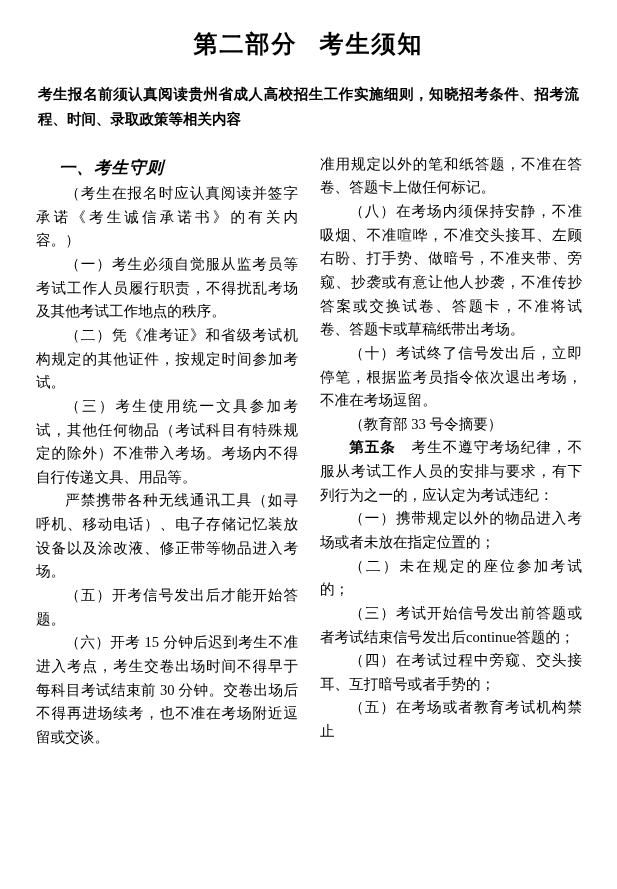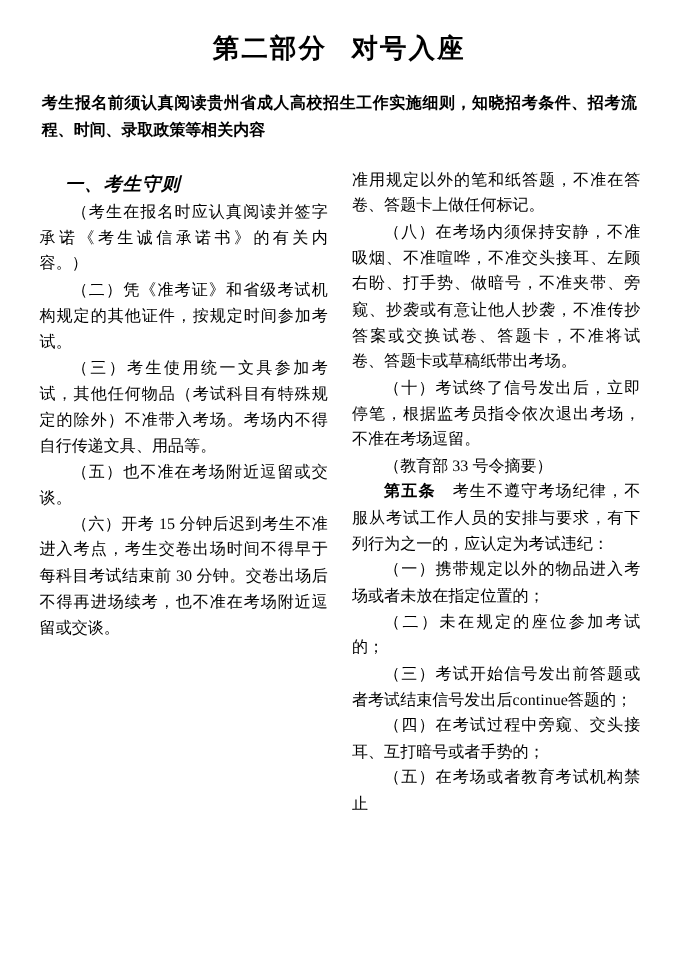--- a/index.html
+++ b/index.html
@@ -91,33 +91,35 @@
     font-size: 13.5px;
     font-family: "Liberation Serif", "DejaVu Serif", serif;
   }
 </style>
 </head>
 <body>
 
 <div class="page">
 
   <div class="doc-title">
-    <span>第二部分</span><span class="gap"></span><span>对号入座</span>
+    <span>第二部分</span><span class="gap"></span><span>考生须知</span>
   </div>
 
   <div class="lead">考生报名前须认真阅读贵州省成人高校招生工作实施细则，知晓招考条件、招考流程、时间、录取政策等相关内容</div>
 
   <div class="columns">
 
     <div class="col">
       <h2 class="sec">一、考生守则</h2>
       <p class="para indent2">（考生在报名时应认真阅读并签字承诺《考生诚信承诺书》的有关内容。）</p>
+      <p class="para indent2">（一）考生必须自觉服从监考员等考试工作人员履行职责，不得扰乱考场及其他考试工作地点的秩序。</p>
       <p class="para indent2">（二）凭《准考证》和省级考试机构规定的其他证件，按规定时间参加考试。</p>
       <p class="para indent2">（三）考生使用统一文具参加考试，其他任何物品（考试科目有特殊规定的除外）不准带入考场。考场内不得自行传递文具、用品等。</p>
-      <p class="para indent2">（五）也不准在考场附近逗留或交谈。</p>
+      <p class="para indent2">严禁携带各种无线通讯工具（如寻呼机、移动电话）、电子存储记忆装放设备以及涂改液、修正带等物品进入考场。</p>
+      <p class="para indent2">（五）开考信号发出后才能开始答题。</p>
       <p class="para indent2">（六）开考 15 分钟后迟到考生不准进入考点，考生交卷出场时间不得早于每科目考试结束前 30 分钟。交卷出场后不得再进场续考，也不准在考场附近逗留或交谈。</p>
 
     </div>
 
     <div class="col">
       <p class="para">准用规定以外的笔和纸答题，不准在答卷、答题卡上做任何标记。</p>
       <p class="para indent2">（八）在考场内须保持安静，不准吸烟、不准喧哗，不准交头接耳、左顾右盼、打手势、做暗号，不准夹带、旁窥、抄袭或有意让他人抄袭，不准传抄答案或交换试卷、答题卡，不准将试卷、答题卡或草稿纸带出考场。</p>
       <p class="para indent2">（十）考试终了信号发出后，立即停笔，根据监考员指令依次退出考场，不准在考场逗留。</p>
       <p class="para indent2">（教育部 33 号令摘要）</p>
       <p class="para indent2"><span class="bold-inline">第五条</span>　<span>考生不遵守考场纪律，不服从考试工作人员的安排与要求，有下列行为之一的，应认定为考试违纪：</span></p>

